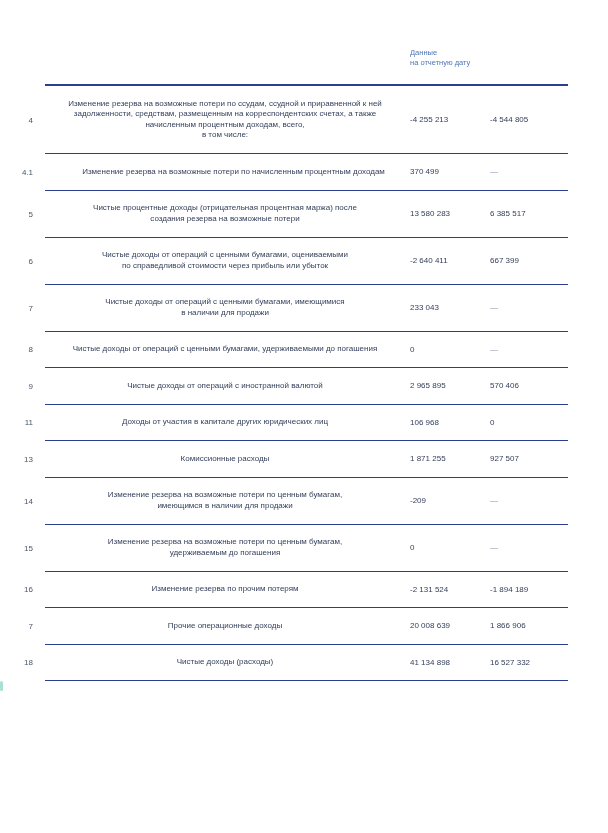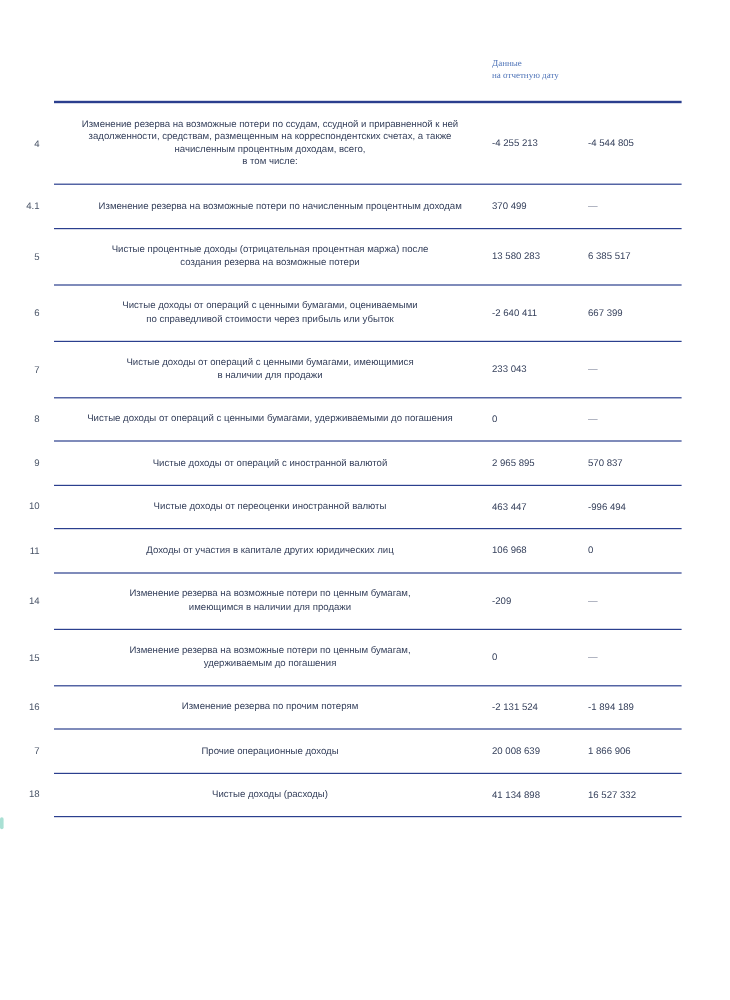--- a/index.html
+++ b/index.html
@@ -21,21 +21,21 @@
     padding-top: 48px;
     padding-bottom: 6px;
     border-bottom: 2px solid #2b3f8e;
   }
   .col-head {
     font-size: 7.5px;
     line-height: 9.5px;
     color: #4f74b8;
     white-space: pre-line;
   }
-  .col-head.first { margin-bottom: 11px; font-family: Liberation Serif, serif; }
+  .col-head.first { margin-bottom: 11px; }
 
   .row {
     position: relative;
     display: grid;
     grid-template-columns: 365px 80px 78px;
     align-items: center;
     padding: 12.5px 0;
     border-bottom: 1.5px solid #2b3f8e;
   }
   .num {
@@ -133,38 +133,38 @@
       <span class="num">8</span>
       <div class="desc">Чистые доходы от операций с ценными бумагами, удерживаемыми до погашения</div>
       <div class="val">0</div>
       <div class="val dash">—</div>
     </div>
 
     <div class="row">
       <span class="num">9</span>
       <div class="desc">Чистые доходы от операций с иностранной валютой</div>
       <div class="val">2 965 895</div>
-      <div class="val">570 837</div>
-    </div>
-
-    <div class="row">
-      <span class="num">10</span>
-      <div class="desc">Чистые доходы от переоценки иностранной валюты</div>
-      <div class="val">463 447</div>
-      <div class="val">-996 494</div>
-    </div>
+      <div class="val">570 406</div>
+    </div>
+
 
     <div class="row">
       <span class="num">11</span>
       <div class="desc">Доходы от участия в капитале других юридических лиц</div>
       <div class="val">106 968</div>
       <div class="val">0</div>
     </div>
 
 
+    <div class="row">
+      <span class="num">13</span>
+      <div class="desc">Комиссионные расходы</div>
+      <div class="val">1 871 255</div>
+      <div class="val">927 507</div>
+    </div>
 
     <div class="row">
       <span class="num">14</span>
       <div class="desc">Изменение резерва на возможные потери по ценным бумагам,
 имеющимся в наличии для продажи</div>
       <div class="val">-209</div>
       <div class="val dash">—</div>
     </div>
 
     <div class="row">

